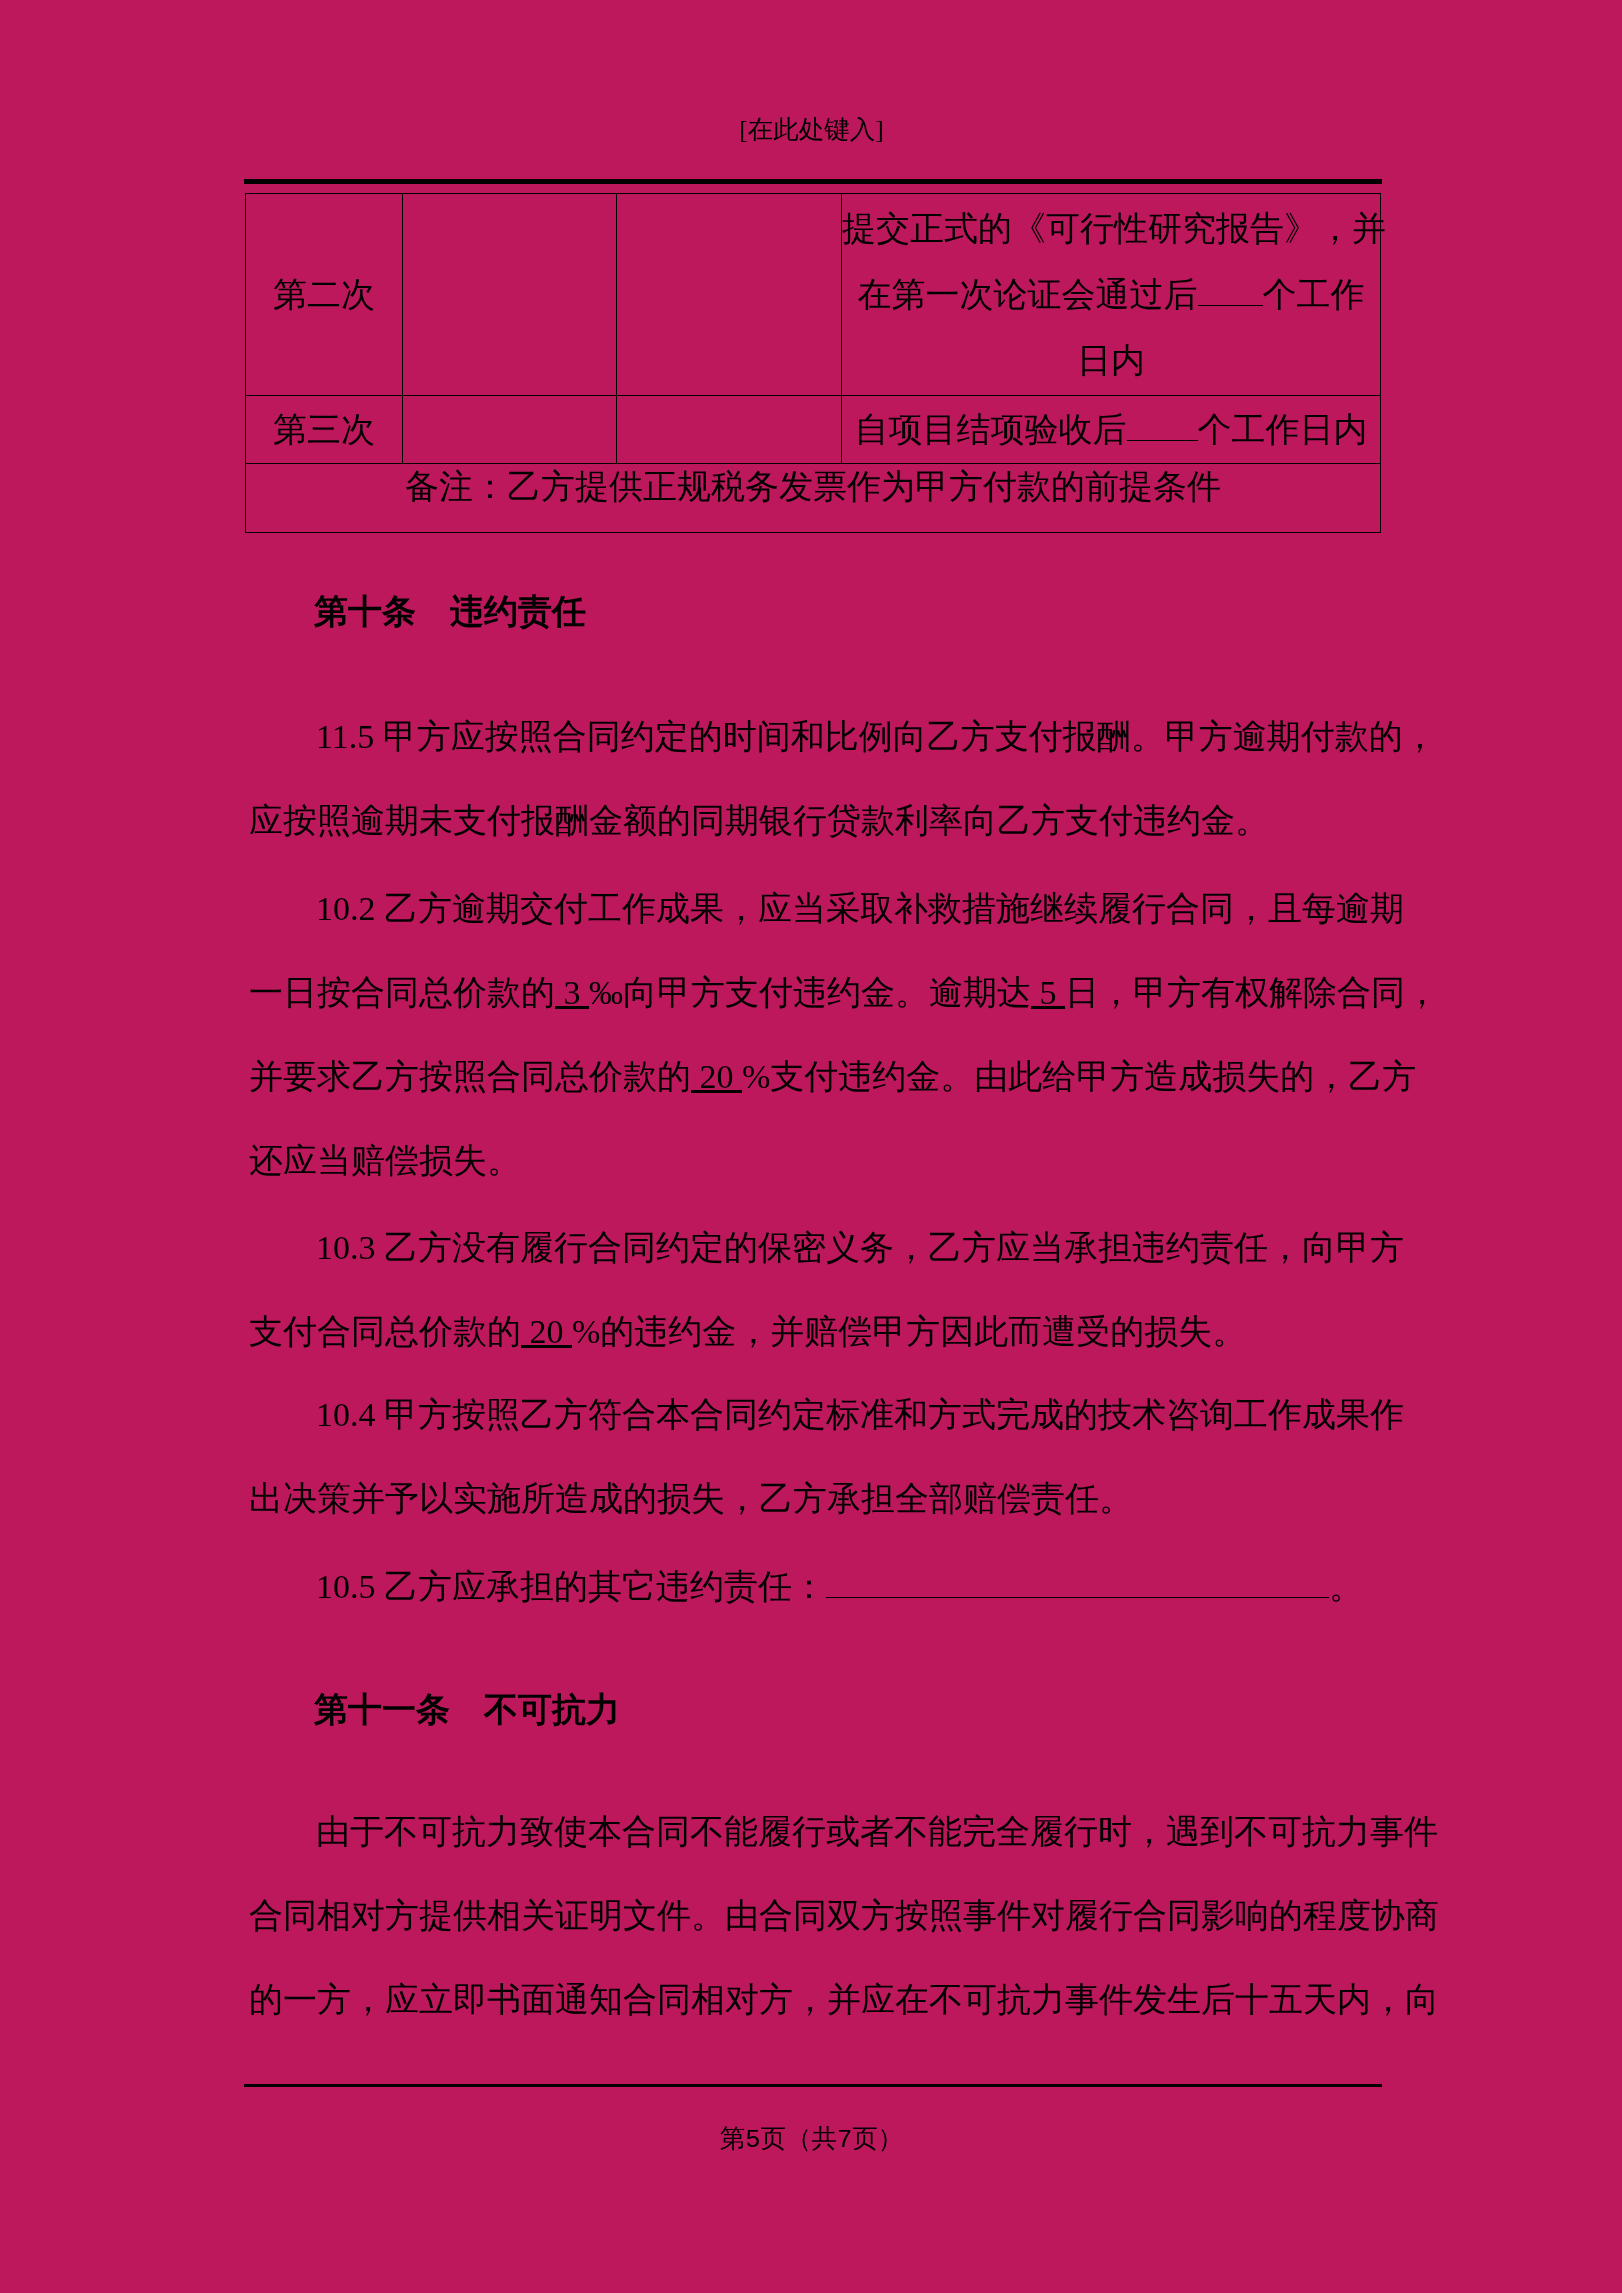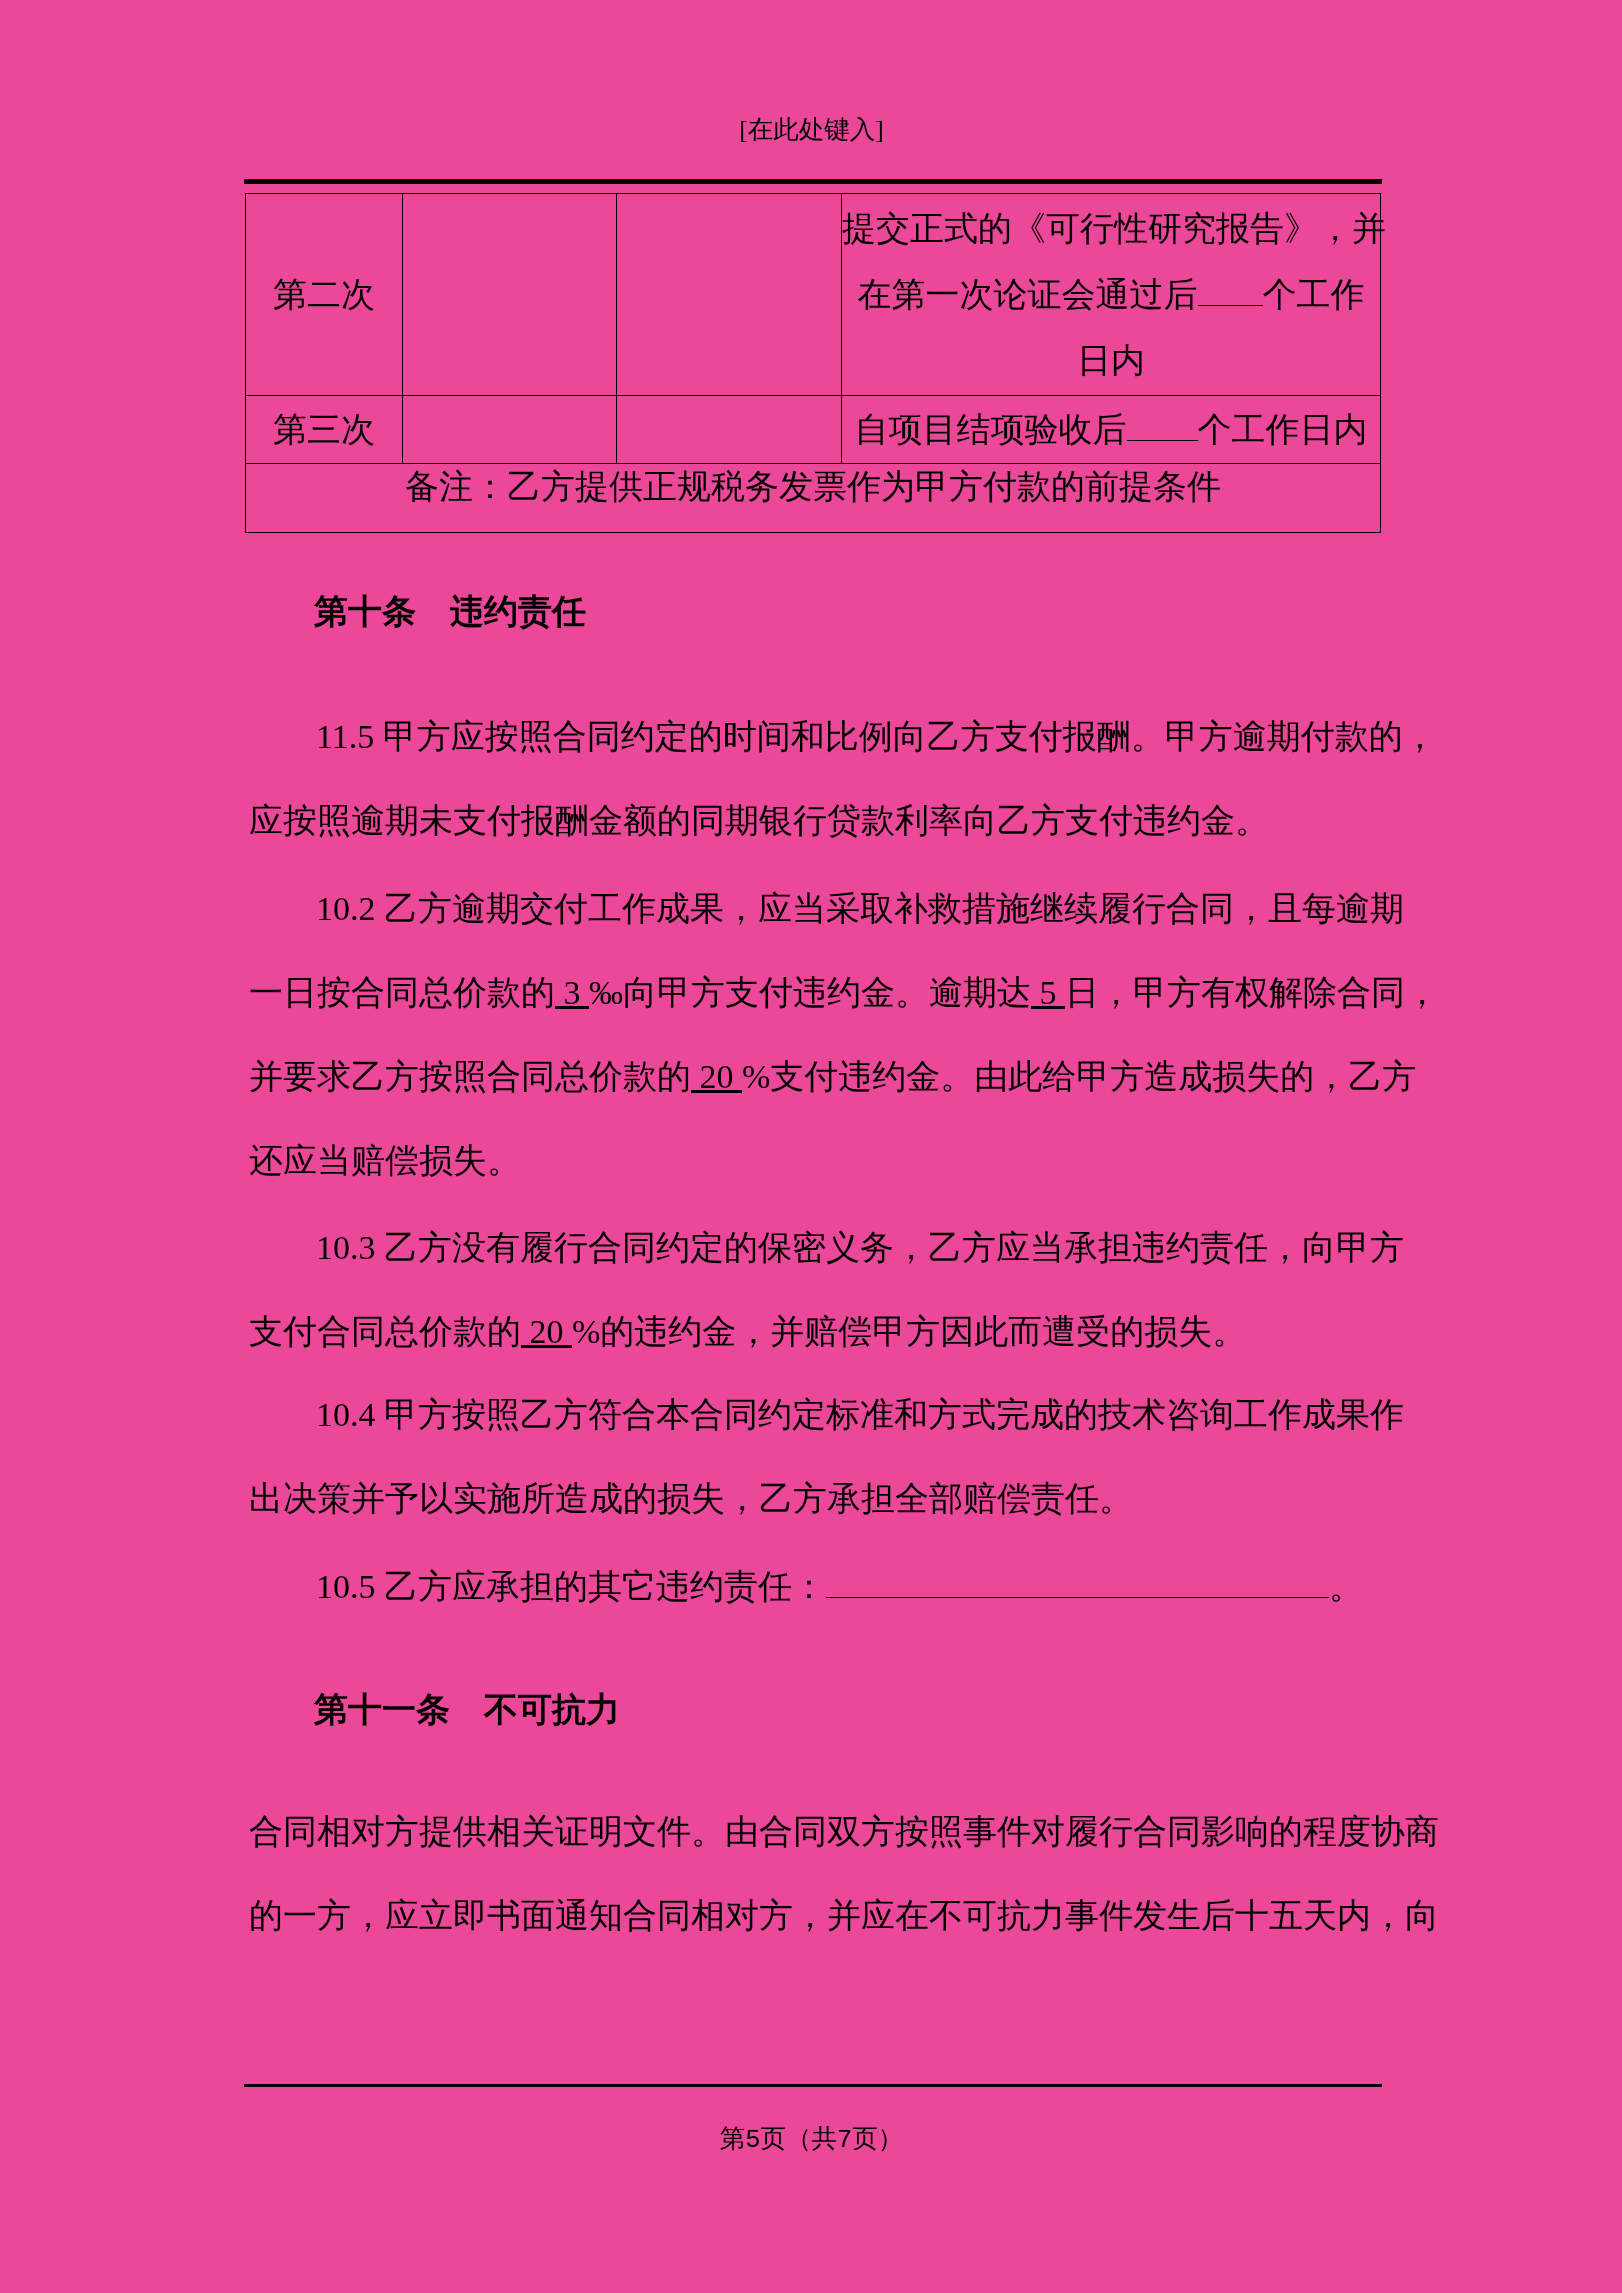--- a/index.html
+++ b/index.html
@@ -1,20 +1,20 @@
 <!DOCTYPE html>
 <html style="font-size:14.5px"><head>
 <meta charset="utf-8">
 <style>
   html,body { margin:0; padding:0; background:#e8e8e8; }
   .page {
     position:relative;
     width:1623px; height:2294px;
     margin:0 auto;
-    background:#ec4899;
+    background:#be185d;
     color:#000;
     font-family:"Liberation Serif","DejaVu Serif",serif;
     overflow:hidden;
   }
   
   .hdr {
     position:absolute; top:113px; left:0; width:100%;
     text-align:center; font-size:25.5px; line-height:33px;
   }
   
@@ -124,20 +124,21 @@
     <div class="ln">出决策并予以实施所造成的损失，乙方承担全部赔偿责任。</div>
   </div>
 
   <div class="blk" style="top:1545px">
     <div class="ln indent"><span>10.5 乙方应承担的其它违约责任：</span><span class="blank blank-w553"></span><span>。</span></div>
   </div>
 
   <div class="blk heading" style="top:1667px">第十一条　不可抗力</div>
 
   <div class="blk" style="top:1790px">
+    <div class="ln indent">由于不可抗力致使本合同不能履行或者不能完全履行时，遇到不可抗力事件</div>
     <div class="ln">合同相对方提供相关证明文件。由合同双方按照事件对履行合同影响的程度协商</div>
     <div class="ln">的一方，应立即书面通知合同相对方，并应在不可抗力事件发生后十五天内，向</div>
   </div>
 
   <div class="rule-footer"></div>
   <div class="ftr">第5页（共7页）</div>
 
 </div>
 
 

